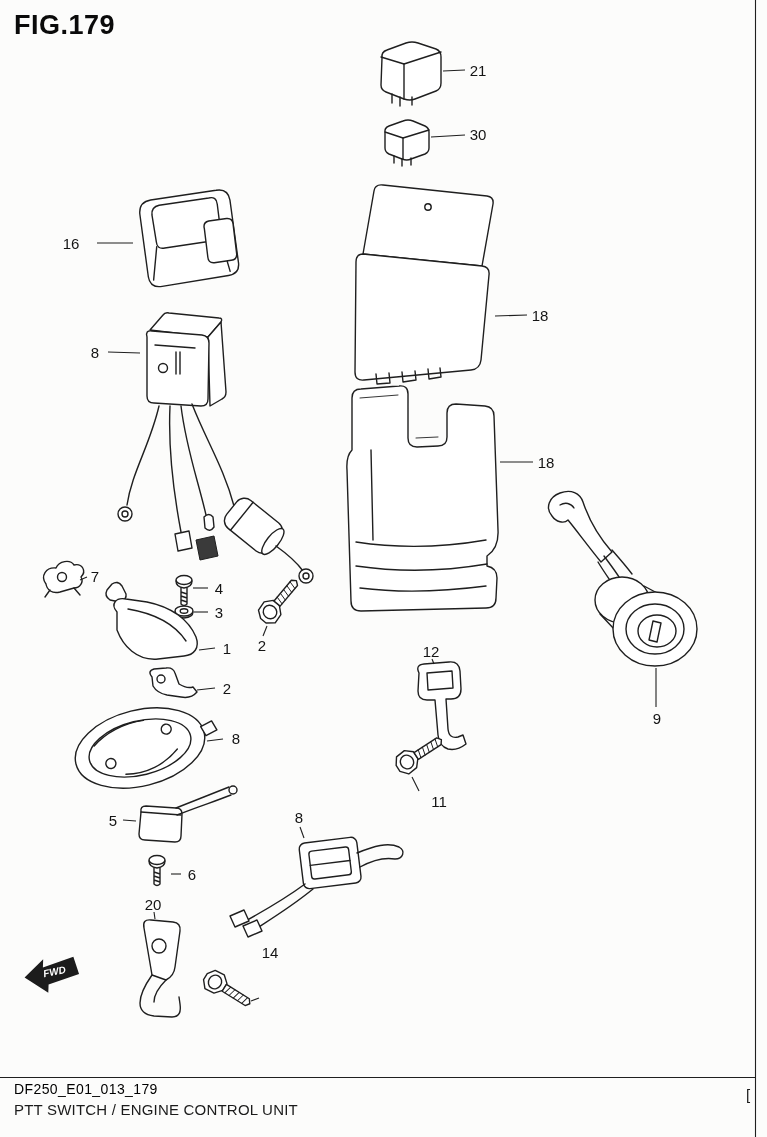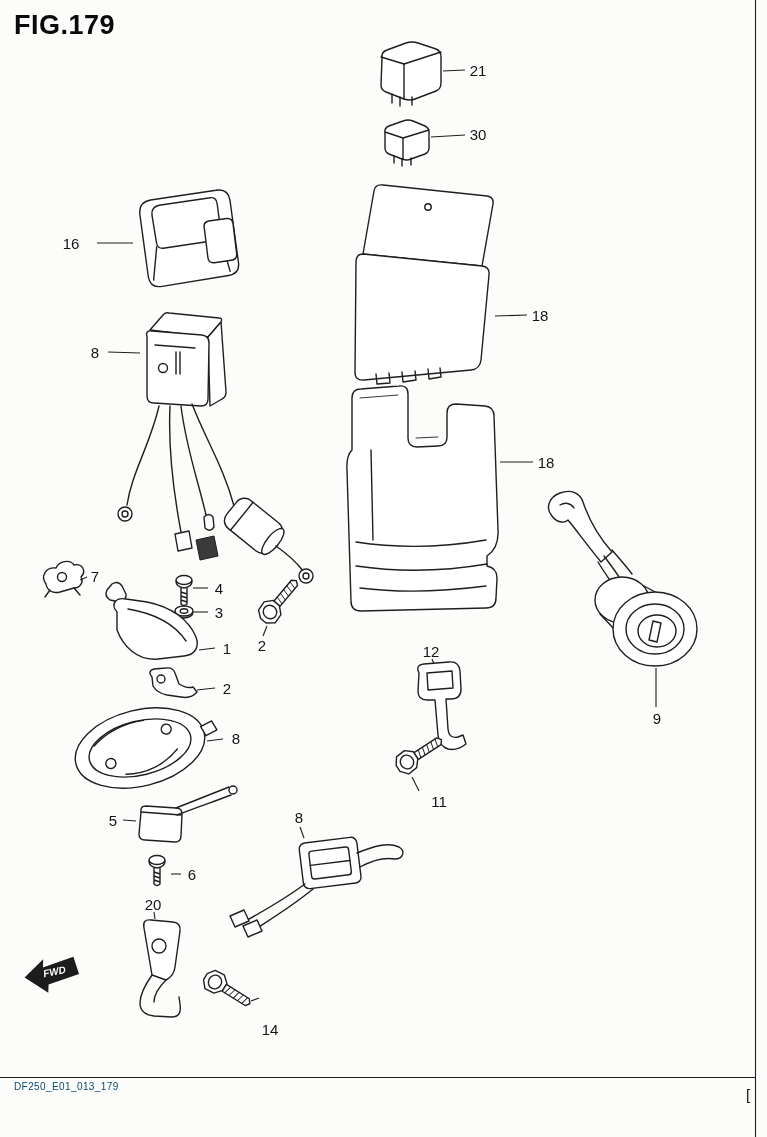--- a/index.html
+++ b/index.html
@@ -2,21 +2,21 @@
 <html><head>
 <meta charset="utf-8">
 <style>
   html,body{margin:0;padding:0;background:#e9e9e9;}
   .page{position:relative;width:767px;height:1137px;background:#fcfcfb;
         font-family:"Liberation Sans",sans-serif;overflow:hidden;}
   .fig-title{position:absolute;left:14px;top:10px;font-size:27px;font-weight:800;
              color:#0a0a0a;letter-spacing:.5px;}
   svg.diagram{position:absolute;left:0;top:0;}
   .callout{position:absolute;transform:translate(-50%,-50%);font-size:15px;color:#141414;}
-  .footer-code{position:absolute;left:14px;top:1081px;font-size:10px;color:#0c4a6e;letter-spacing:.4px;}
+  .footer-code{position:absolute;left:14px;top:1081px;font-size:14px;color:#000000;letter-spacing:.4px;}
   .footer-caption{position:absolute;left:14px;top:1101px;font-size:15px;color:#1b1b1b;letter-spacing:.2px;}
   .page-bracket{position:absolute;left:746px;top:1086px;font-size:15px;color:#1b1b1b;}
   
   .ln{fill:none;stroke:#1f1f1f;stroke-width:1.4;stroke-linecap:round;stroke-linejoin:round;}
   .thin{stroke-width:.9;}
   .fw{fill:#ffffff;stroke:#1f1f1f;stroke-width:1.4;stroke-linejoin:round;stroke-linecap:round;}
   .fb{fill:#1c1c1c;stroke:none;}
   .fd{fill:#3a3a3a;stroke:#1f1f1f;stroke-width:1;}
   .ld{stroke:#1f1f1f;stroke-width:1.1;fill:none;}
 </style>
@@ -233,18 +233,19 @@
   <span class="callout" style="left:262px;top:645px">2</span>
   <span class="callout" style="left:227px;top:688px">2</span>
   <span class="callout" style="left:431px;top:651px">12</span>
   <span class="callout" style="left:657px;top:718px">9</span>
   <span class="callout" style="left:236px;top:738px">8</span>
   <span class="callout" style="left:439px;top:801px">11</span>
   <span class="callout" style="left:113px;top:820px">5</span>
   <span class="callout" style="left:299px;top:817px">8</span>
   <span class="callout" style="left:192px;top:874px">6</span>
   <span class="callout" style="left:153px;top:904px">20</span>
-  <span class="callout" style="left:270px;top:1029px">14</span>
+  <span class="callout" style="left:270px;top:952px">14</span>
 
   <div class="footer-code">DF250_E01_013_179</div>
+  <div class="footer-caption">PTT SWITCH / ENGINE CONTROL UNIT</div>
   <div class="page-bracket">[</div>
 
 </div>
 
 </body></html>

